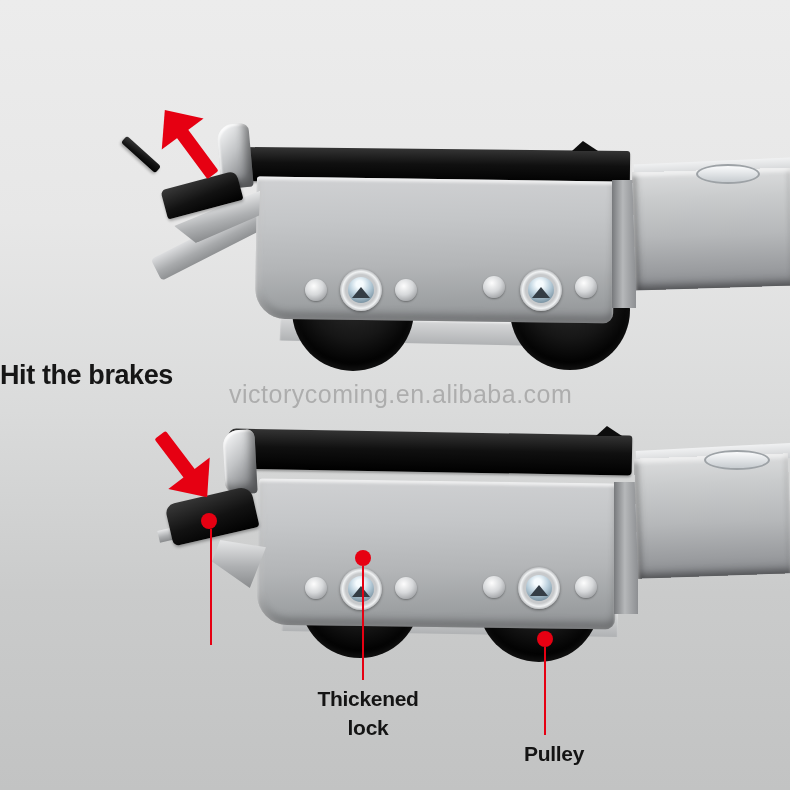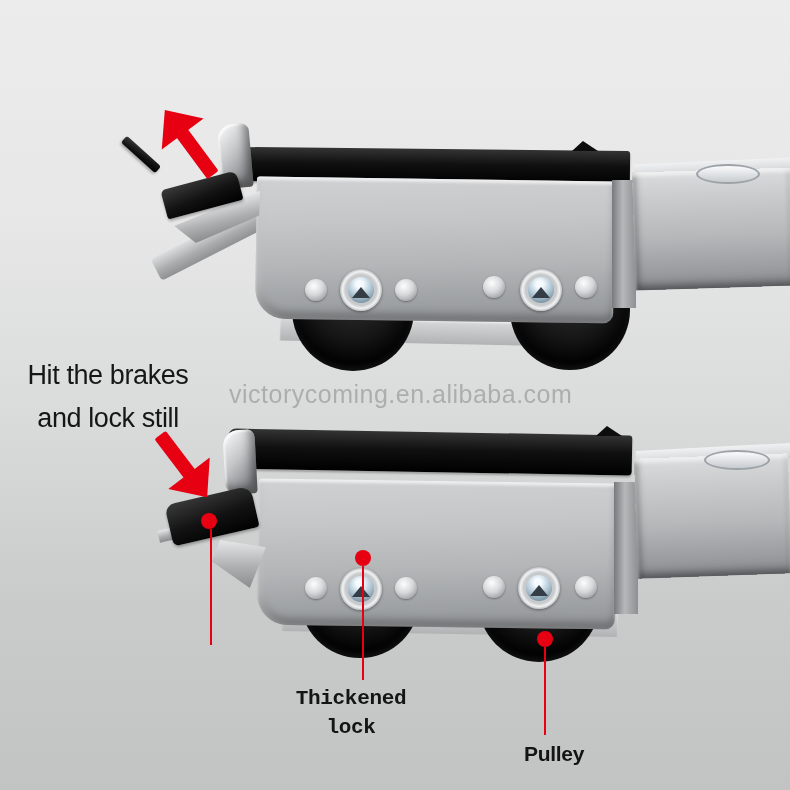--- a/index.html
+++ b/index.html
@@ -4,25 +4,25 @@
 <style>
   html,body{margin:0;padding:0;background:#fff;}
   #stage{
     position:relative;width:790px;height:790px;overflow:hidden;
     font-family:"Liberation Sans","DejaVu Sans",sans-serif;
     background:linear-gradient(180deg,#ececec 0%,#e7e7e7 28%,#dadbdb 52%,#cacbcb 75%,#c2c3c3 100%);
   }
   .abs{position:absolute;}
   
   .title{left:19px;top:45px;font-size:32px;font-weight:700;color:#161616;letter-spacing:-0.6px;white-space:nowrap;}
-  .leftcap{left:0;top:354px;width:216px;text-align:center;font-size:27px;font-weight:400;color:#161616;line-height:43px;letter-spacing:-0.4px;}
+  .leftcap{left:0;top:354px;width:216px;text-align:left;font-size:27px;font-weight:700;color:#161616;line-height:43px;letter-spacing:-0.4px;}
   .watermark{left:229px;top:380px;font-size:25px;color:#8f8f8f;opacity:.6;letter-spacing:.5px;white-space:nowrap;}
   .callout-label{font-size:21px;font-weight:700;color:#141414;text-align:center;letter-spacing:-0.3px;line-height:29px;}
   .lbl-brake{left:126px;top:650px;width:170px;}
-  .lbl-alum{left:271px;top:684px;width:160px;font-family:Liberation Mono, monospace;}
+  .lbl-alum{left:288px;top:684px;width:160px;}
   .lbl-pulley{left:494px;top:739px;width:120px;}
   
   .arrow{transform-origin:0 50%;height:0;z-index:9;}
   .arrow .shaft{position:absolute;left:0;top:-7px;height:14px;background:#e60012;border-radius:2px;}
   .arrow .head{position:absolute;top:-26px;width:0;height:0;border-top:26px solid transparent;border-bottom:26px solid transparent;border-left:30px solid #e60012;}
   .dot{width:16px;height:16px;border-radius:50%;background:#e60012;z-index:9;}
   .cline{width:2px;background:#e60012;z-index:9;}
   
   .pedal{height:24px;border-radius:4px;background:linear-gradient(180deg,#dcdddf,#a8aaac 60%,#8f9193);z-index:1;}
   .backplate{background:linear-gradient(180deg,#d9dadb,#b0b2b4);z-index:2;box-shadow:inset 0 2px 2px rgba(255,255,255,.6);}
@@ -52,21 +52,20 @@
   .latch{background:linear-gradient(172deg,#3a3a3a 0%,#121212 55%,#000 100%);z-index:7;box-shadow:0 2px 3px rgba(0,0,0,.3);}
   .lever{background:linear-gradient(180deg,#e6e7e8,#aeb0b2 55%,#8a8c8e);z-index:6;}
 </style>
 </head>
 <body>
 
 <div id="stage">
 
   <div class="abs leftcap">
     <div>Hit the brakes</div>
-    <div>and lock still</div>
   </div>
   <div class="abs watermark">victorycoming.en.alibaba.com</div>
 
   <div>
 
     <div class="abs arrow" style="left:213px;top:175px;width:81px;transform:rotate(-126.5deg);">
       <div class="shaft" style="width:55px;"></div>
       <div class="head" style="left:51px;"></div>
     </div>
 

